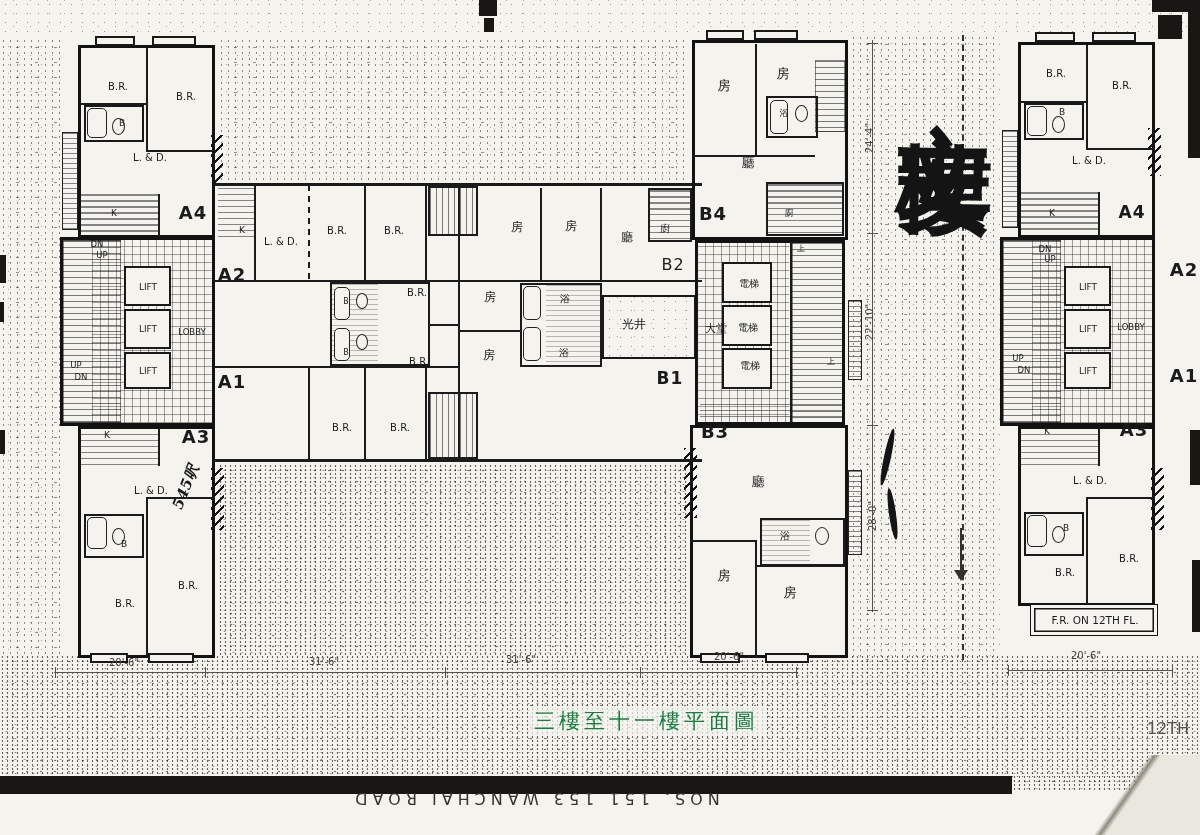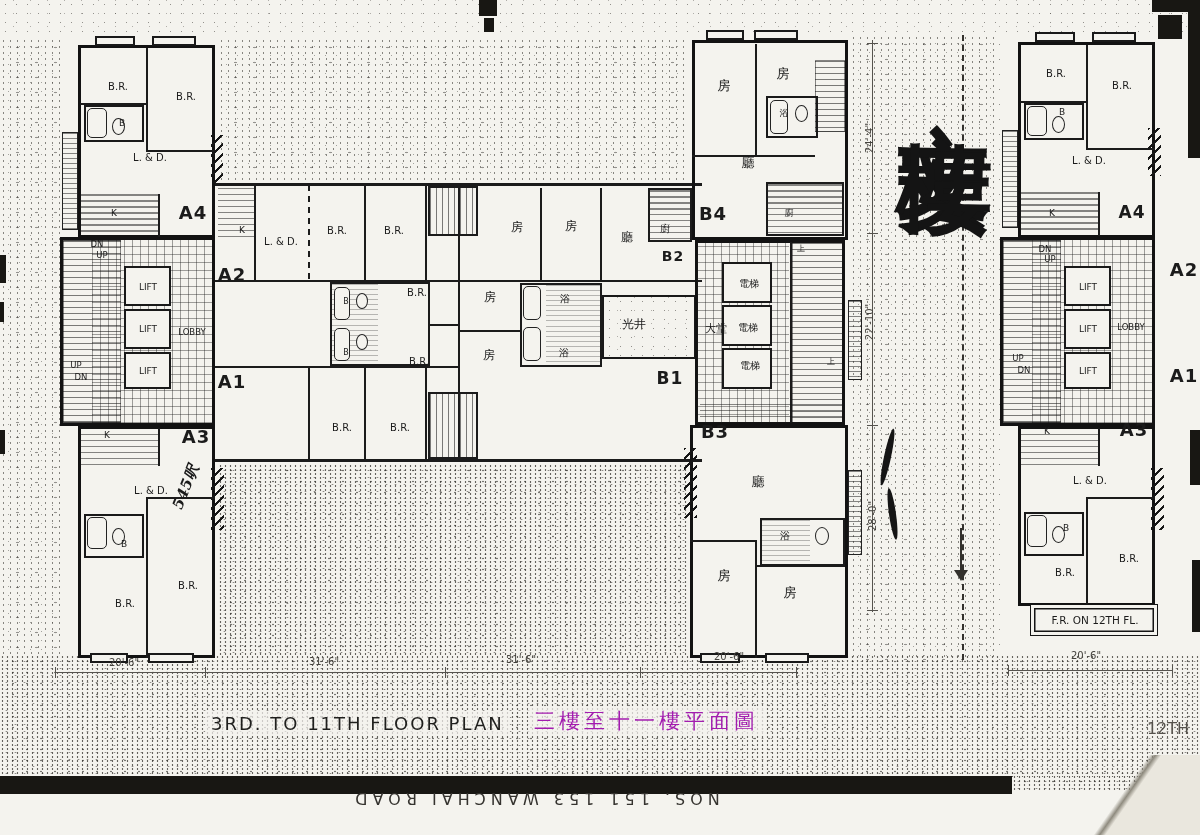--- a/index.html
+++ b/index.html
@@ -34,21 +34,21 @@
   .arrowdown{width:0;height:0;border-left:7px solid transparent;border-right:7px solid transparent;border-top:11px solid #33312d;background:none;}
   .fold{background:linear-gradient(125deg,transparent 47%,#8f8b7f 50%,#eae7de 53%);}
   #labels .lbl{position:absolute;transform:translate(-50%,-50%);white-space:nowrap;color:#1b1b1b;
         font-family:"DejaVu Sans",sans-serif;}
   #labels .dim{color:#44423d;}
   #labels .faint{color:#55524c;}
   #labels .hand{font-family:"DejaVu Serif",serif;font-style:italic;font-weight:600;}
   #labels .cjk{font-family:"DejaVu Sans",sans-serif;}
   .titleback{background:rgba(244,243,238,.72);padding:1px 6px;white-space:nowrap;}
   #title-en{left:205px;top:712px;font-size:18px;letter-spacing:2px;color:#1f1f1d;}
-  #title-zh{left:528px;top:706px;font-size:21px;letter-spacing:4px;color:#a21caf;}
+  #title-zh{left:528px;top:706px;font-size:21px;letter-spacing:4px;color:#15803d;}
   #watermark{left:308px;top:358px;font-size:26px;letter-spacing:11px;color:rgba(105,105,100,.72);white-space:nowrap;}
   #street{left:300px;top:789px;width:470px;text-align:center;transform:rotate(180deg);
           font-size:16px;letter-spacing:5px;color:#35332f;white-space:nowrap;}
   #calligraphy{left:868px;top:44px;width:128px;height:580px;writing-mode:vertical-rl;text-orientation:upright;
           font-size:96px;font-weight:800;letter-spacing:10px;color:#141414;transform:rotate(1deg);
           font-family:"DejaVu Serif",serif;line-height:1.1;}
 </style>
 </head>
 <body>
 
@@ -222,21 +222,20 @@
   <i class="bar" style="left:1190px;top:430px;width:10px;height:55px"></i>
   <i class="bar" style="left:1192px;top:560px;width:8px;height:72px"></i>
   <i class="bar" style="left:0;top:255px;width:6px;height:28px"></i>
   <i class="bar" style="left:0;top:302px;width:4px;height:20px"></i>
   <i class="bar" style="left:0;top:430px;width:5px;height:24px"></i>
   <i class="bar" style="left:479px;top:0;width:18px;height:16px"></i>
   <i class="bar" style="left:484px;top:18px;width:10px;height:14px"></i>
   <i class="fold" style="left:1055px;top:755px;width:145px;height:80px"></i>
 
   <div class="abs" id="calligraphy">文安樓</div>
-  <div class="abs titleback" id="title-en">3RD. TO 11TH FLOOR PLAN</div>
   <div class="abs titleback" id="title-zh">三樓至十一樓平面圖</div>
   <div class="abs" id="street">NOS. 151  153  WANCHAI  ROAD</div>
 
   <div id="labels" class="abs" style="left:0;top:0;width:1200px;height:835px">
       <span class="lbl" style="left: 118px; top: 86px; font-size: 10px;">B.R.</span>
       <span class="lbl" style="left: 186px; top: 96px; font-size: 10px;">B.R.</span>
       <span class="lbl" style="left: 122px; top: 123px; font-size: 9px;">B</span>
       <span class="lbl" style="left: 150px; top: 157px; font-size: 10px;">L. &amp; D.</span>
       <span class="lbl" style="left: 114px; top: 213px; font-size: 9px;">K</span>
       <span class="lbl" style="left: 193px; top: 212px; font-size: 18px; font-weight: 700; letter-spacing: 1px;">A4</span>
@@ -264,21 +263,21 @@
       <span class="lbl" style="left: 417px; top: 292px; font-size: 10px;">B.R.</span>
       <span class="lbl" style="left: 346px; top: 301px; font-size: 8px;">B</span>
       <span class="lbl" style="left: 346px; top: 352px; font-size: 8px;">B</span>
       <span class="lbl" style="left: 419px; top: 361px; font-size: 10px;">B.R.</span>
       <span class="lbl" style="left: 342px; top: 427px; font-size: 10px;">B.R.</span>
       <span class="lbl" style="left: 400px; top: 427px; font-size: 10px;">B.R.</span>
       <span class="lbl cjk" style="left: 517px; top: 227px; font-size: 12px;">房</span>
       <span class="lbl cjk" style="left: 571px; top: 226px; font-size: 12px;">房</span>
       <span class="lbl cjk" style="left: 627px; top: 237px; font-size: 12px;">廳</span>
       <span class="lbl cjk" style="left: 665px; top: 229px; font-size: 10px;">廚</span>
-      <span class="lbl" style="left: 673px; top: 256px; font-size: 14px; font-weight: 700; letter-spacing: 1px;">B2</span>
+      <span class="lbl" style="left: 673px; top: 264px; font-size: 16px; font-weight: 400; letter-spacing: 1px;">B2</span>
       <span class="lbl cjk" style="left: 490px; top: 297px; font-size: 12px;">房</span>
       <span class="lbl cjk" style="left: 565px; top: 299px; font-size: 10px;">浴</span>
       <span class="lbl cjk" style="left: 634px; top: 324px; font-size: 12px;">光井</span>
       <span class="lbl cjk" style="left: 564px; top: 353px; font-size: 10px;">浴</span>
       <span class="lbl cjk" style="left: 489px; top: 355px; font-size: 12px;">房</span>
       <span class="lbl" style="left: 670px; top: 378px; font-size: 17px; font-weight: 700; letter-spacing: 1px;">B1</span>
       <span class="lbl cjk" style="left: 724px; top: 86px; font-size: 13px;">房</span>
       <span class="lbl cjk" style="left: 783px; top: 74px; font-size: 13px;">房</span>
       <span class="lbl cjk" style="left: 784px; top: 113px; font-size: 9px;">浴</span>
       <span class="lbl cjk" style="left: 748px; top: 163px; font-size: 13px;">廳</span>

